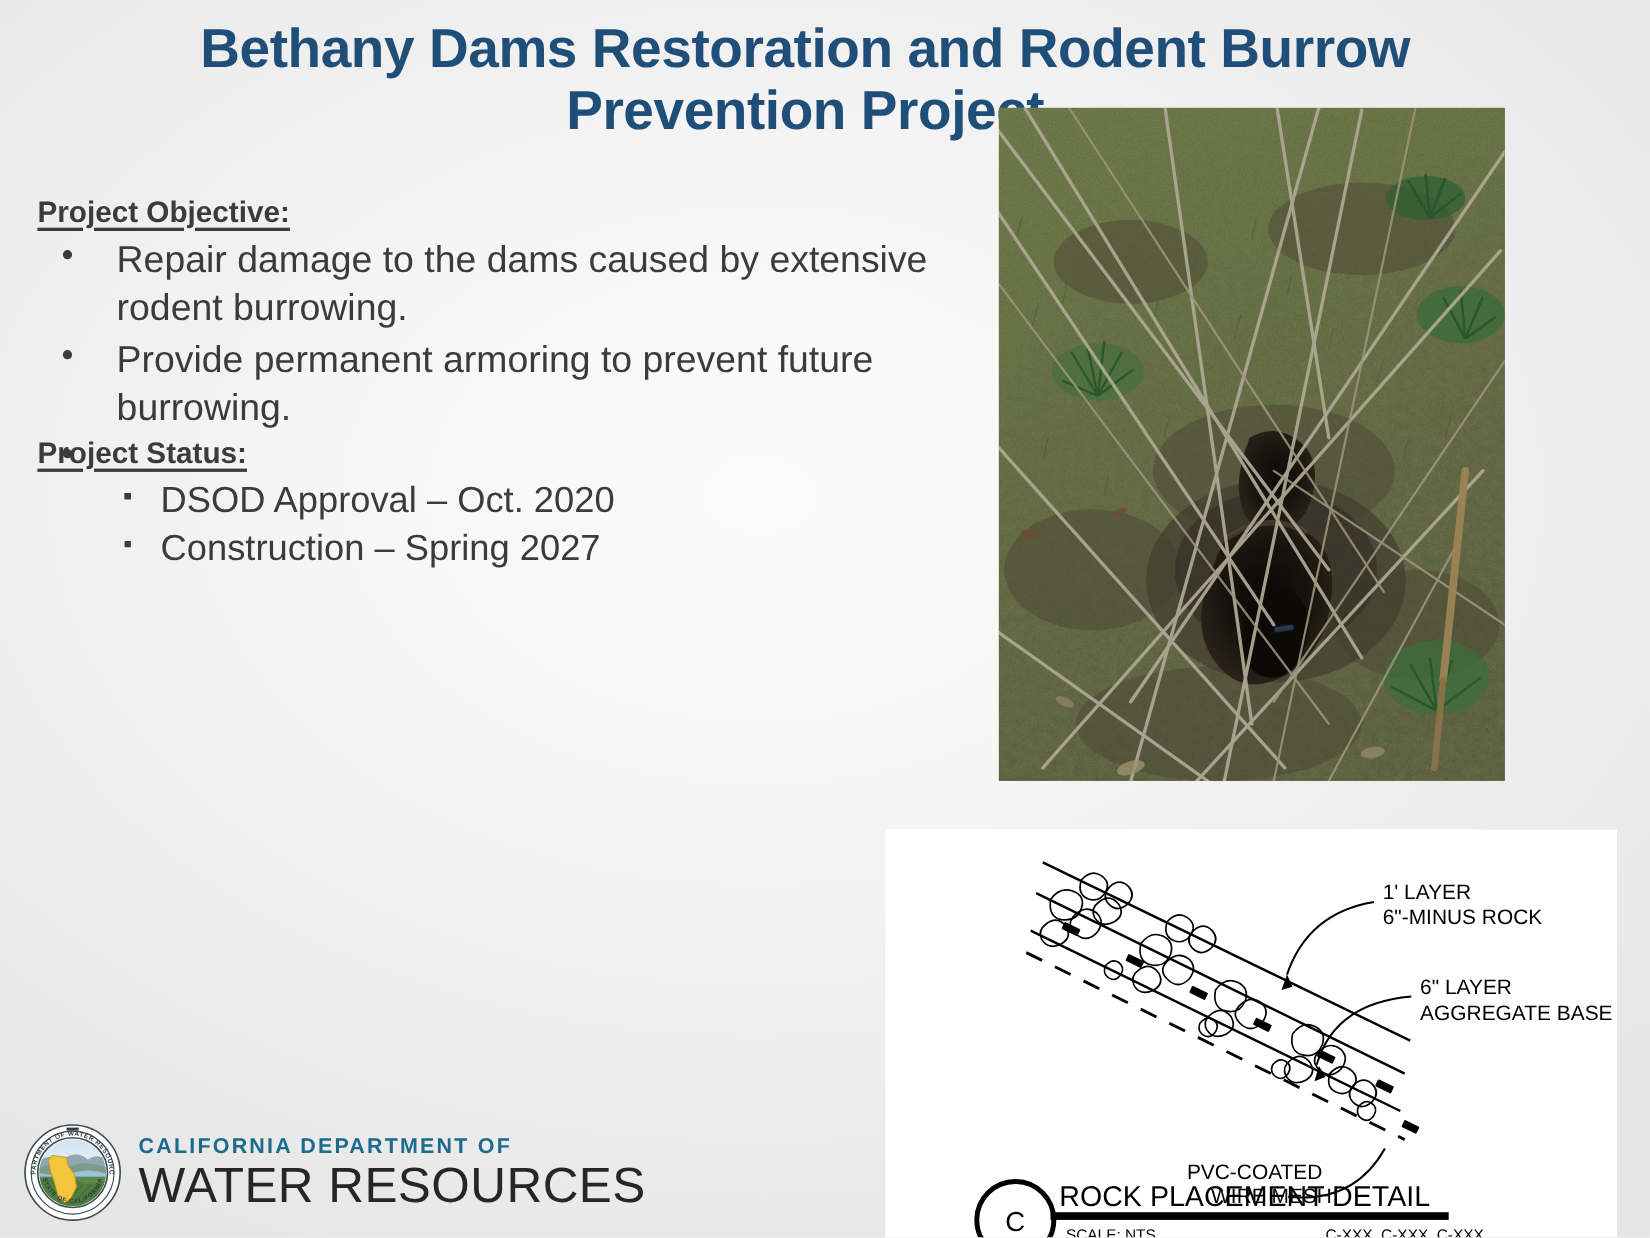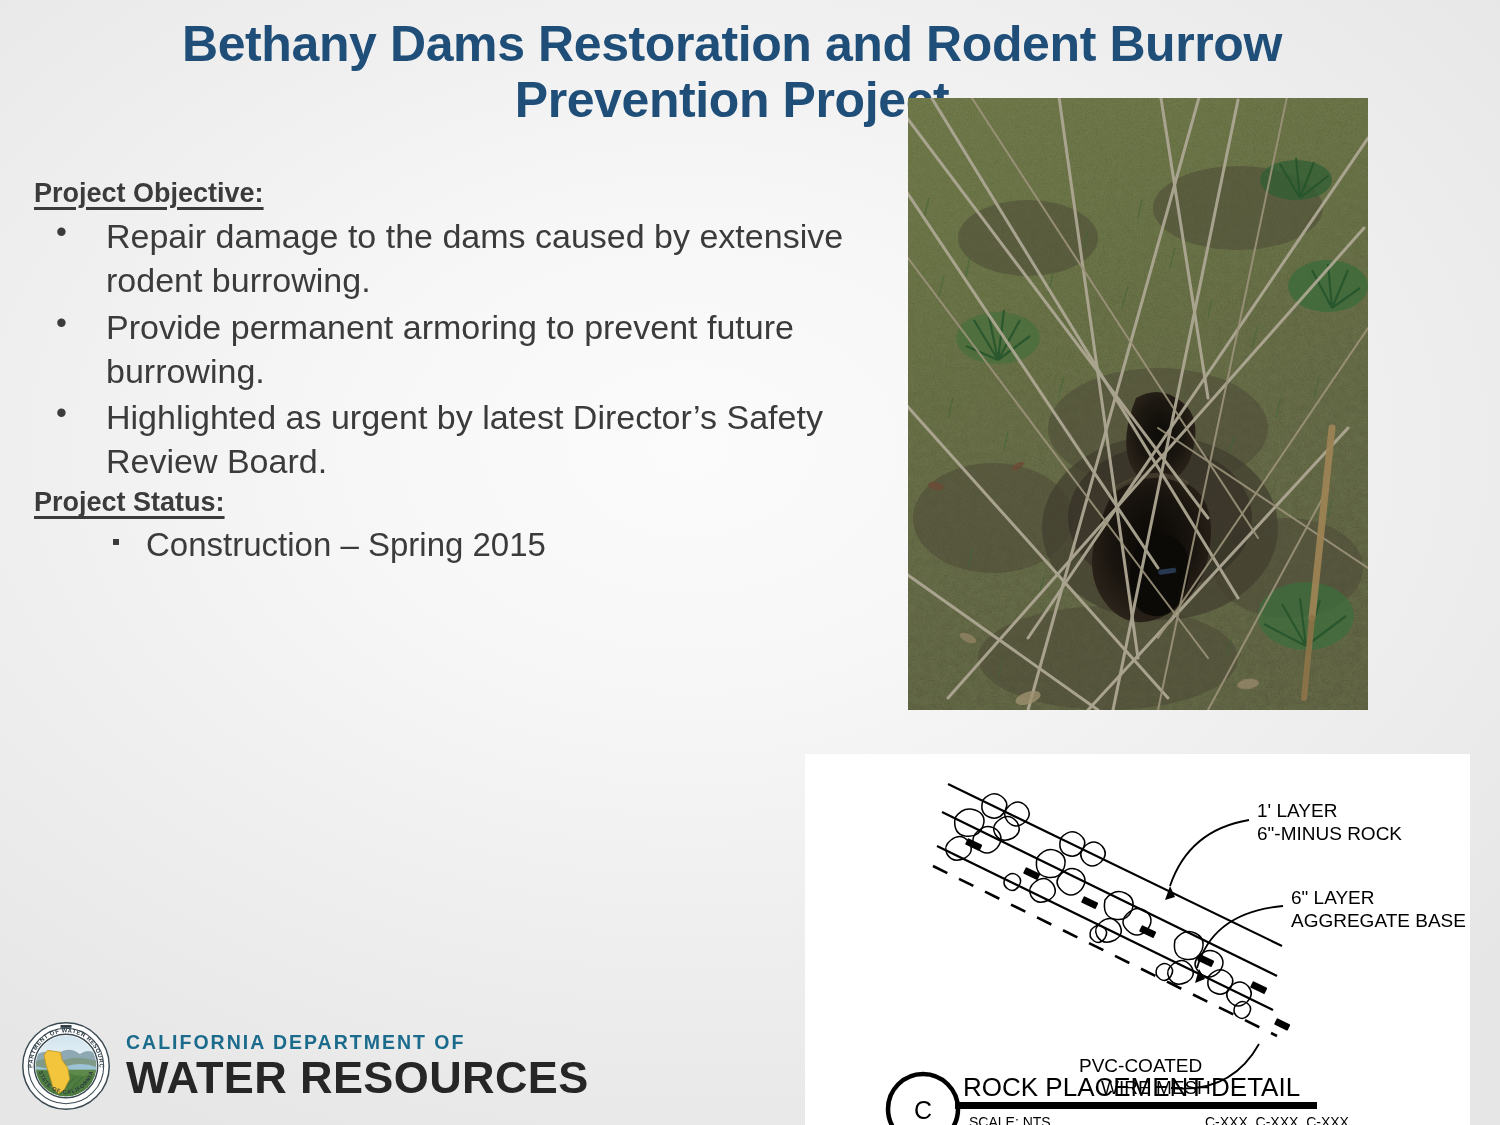--- a/index.html
+++ b/index.html
@@ -141,21 +141,21 @@
   }
   #logo-line1 {
     color: #1b6b8c;
     font-size: 19.5px;
     font-weight: bold;
     letter-spacing: 2.0px;
   }
   #logo-line2 {
     color: #262626;
     font-size: 45px;
-    font-weight: bold;
+    font-weight: normal;
     letter-spacing: 0.4px;
     line-height: 1.03;
     margin-top: 1px;
   }
 </style>
 </head>
 <body>
 
 <div id="slide">
 
@@ -168,35 +168,35 @@
       <li>
         <span class="bullet">•</span>
         <span>Repair damage to the dams caused by extensive rodent burrowing.</span>
       </li>
       <li>
         <span class="bullet">•</span>
         <span>Provide permanent armoring to prevent future burrowing.</span>
       </li>
       <li>
         <span class="bullet">•</span>
-        <span>Highlighted as urgent by latest Director’s Safety Review Board.</span>
       </li>
     </ul>
 
     <div class="sec-head">Project Status:</div>
     <ul class="lvl2">
       <li>
         <span class="bullet">▪</span>
       </li>
       <li>
         <span class="bullet">▪</span>
+        <span>DSOD Approval – Oct. 2020</span>
       </li>
       <li>
         <span class="bullet">▪</span>
-        <span>Construction – Spring 2015</span>
+        <span>Construction – Spring 2027</span>
       </li>
     </ul>
   </div>
 
   <div id="photo">
     <svg width="460" height="612" viewBox="0 0 460 612" xmlns="http://www.w3.org/2000/svg" aria-hidden="true">
       <defs>
         <linearGradient id="gsoil" x1="0" y1="0" x2="0.3" y2="1">
           <stop offset="0%" stop-color="#9fb06a"></stop>
           <stop offset="35%" stop-color="#8a9a5f"></stop>

